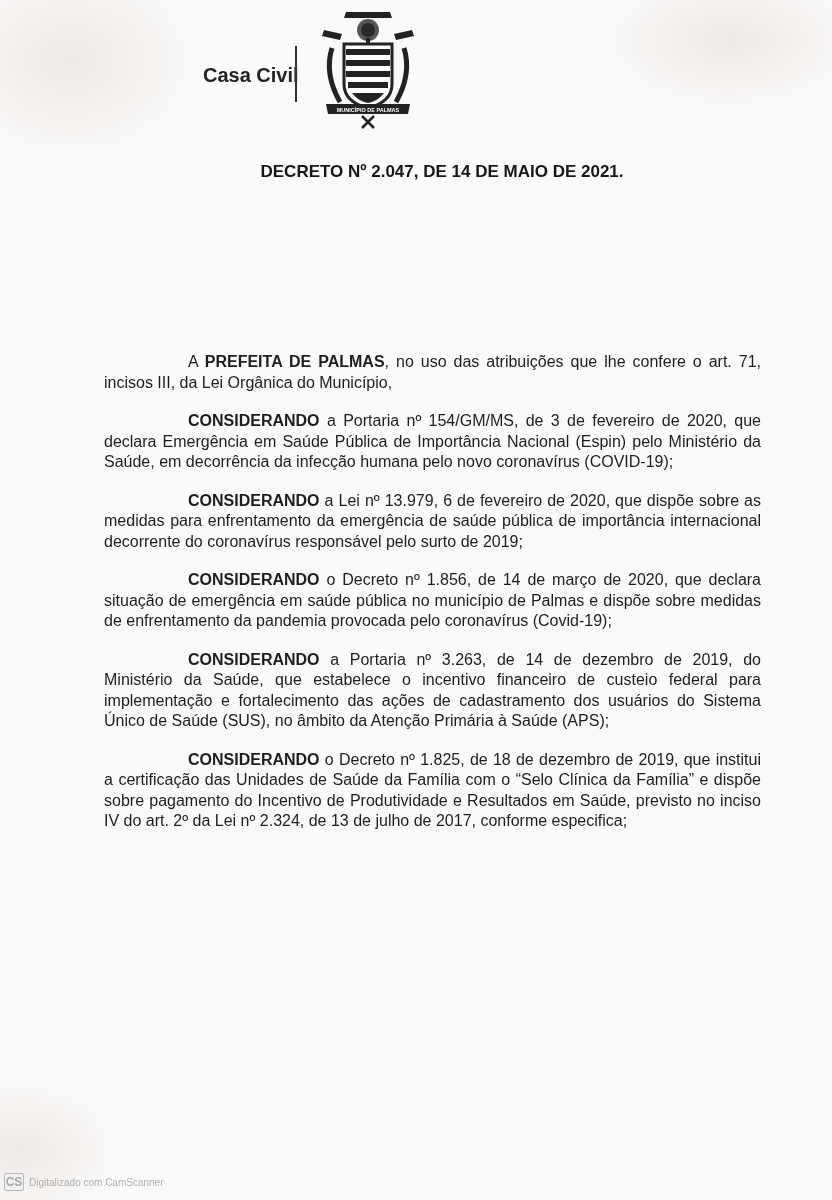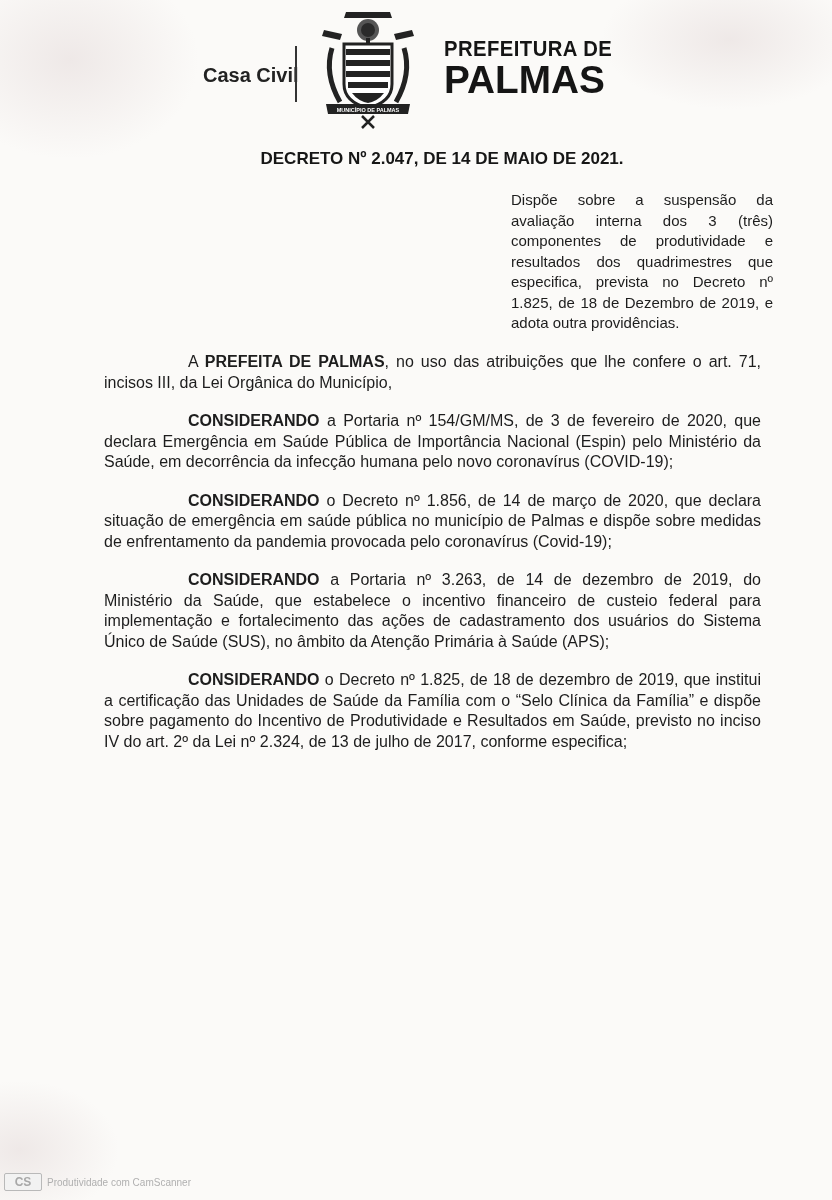--- a/index.html
+++ b/index.html
@@ -27,39 +27,39 @@
   }
   .coat-of-arms { position: absolute; left: 318px; top: 0px; width: 100px; height: 126px; }
   .pref-title {
     position: absolute; left: 444px; top: 34px; line-height: 1;
     font-family: "Liberation Sans", sans-serif; font-weight: bold; color: #151515;
   }
   .pref-line1 { font-size: 22px; letter-spacing: 0.5px; transform: scaleX(0.92); transform-origin: left; display:block; }
   .pref-line2 { font-size: 38px; letter-spacing: 0px; transform: scaleX(1.02); transform-origin: left; display:block; margin-top: 1px; }
 
   .decree-title {
-    position: absolute; top: 149px; left: 0; width: 832px; text-align: center;
+    position: absolute; top: 162px; left: 0; width: 832px; text-align: center;
     font-weight: bold; font-size: 17px; color: #161616; padding-left: 52px; box-sizing: border-box;
   }
   .summary {
     position: absolute; left: 511px; top: 190px; width: 262px;
     font-size: 15px; line-height: 20.5px; text-align: justify; color: #1d1d1d;
   }
   .body-text {
     position: absolute; left: 104px; top: 352px; width: 657px;
     font-size: 16px; line-height: 20.5px; color: #1d1d1d;
   }
   .para { text-align: justify; text-indent: 84px; margin: 0 0 18px 0; }
   .para b { font-weight: bold; }
   .footer {
     position: absolute; left: 4px; top: 1173px; display: flex; align-items: center;
     color: #b0b0b0; font-size: 10px;
   }
   .cs-badge {
-    width: 38px; height: 18px; border: 1.5px solid #b9b9b9; border-radius: 2px;
+    width: 20px; height: 18px; border: 1.5px solid #b9b9b9; border-radius: 2px;
     font-weight: bold; font-size: 12px; color: #a8a8a8; display:flex; align-items:center; justify-content:center;
     margin-right: 5px; box-sizing: border-box; background:#f2f2f2;
   }
 </style>
 </head>
 <body>
 
 <div class="page">
   <div class="stain" style="left:-60px;top:-40px;width:260px;height:200px;"></div>
   <div class="stain" style="left:600px;top:-30px;width:260px;height:140px;"></div>
@@ -90,36 +90,32 @@
       <rect x="28" y="67" width="44" height="6" fill="#222"></rect>
       <rect x="30" y="78" width="40" height="6" fill="#222"></rect>
       <path d="M34 89 L66 89 Q60 97 50 99 Q40 97 34 89 Z" fill="#222"></path>
 
       <path d="M8 100 L92 100 L90 110 L10 110 Z" fill="#222"></path>
       <text x="50" y="108" font-size="5.5" fill="#fff" text-anchor="middle" font-family="Liberation Sans, sans-serif" font-weight="bold">MUNICÍPIO DE PALMAS</text>
 
       <path d="M44 112 L56 124 M56 112 L44 124" stroke="#222" stroke-width="2.5"></path>
     </svg>
 
-    <div class="pref-title">
-      <span class="pref-line1">PREFEITURA DE</span>
-      <span class="pref-line2">PALMAS</span>
-    </div>
   </div>
 
   <div class="decree-title">DECRETO Nº 2.047, DE 14 DE MAIO DE 2021.</div>
 
-  <div class="summary">Dispõe sobre a suspensão da avaliação interna dos 3 (três) componentes de produtividade e resultados dos quadrimestres que especifica, prevista no Decreto nº 1.825, de 18 de Dezembro de 2019, e adota outra providências.</div>
 
   <div class="body-text">
     <p class="para"><span>A </span><b>PREFEITA DE PALMAS</b><span>, no uso das atribuições que lhe confere o art. 71, incisos III, da Lei Orgânica do Município,</span></p>
 
     <p class="para"><b>CONSIDERANDO</b><span> a Portaria nº 154/GM/MS, de 3 de fevereiro de 2020, que declara Emergência em Saúde Pública de Importância Nacional (Espin) pelo Ministério da Saúde, em decorrência da infecção humana pelo novo coronavírus (COVID-19);</span></p>
+    <p class="para"><b>CONSIDERANDO</b><span> a Lei nº 13.979, 6 de fevereiro de 2020, que dispõe sobre as medidas para enfrentamento da emergência de saúde pública de importância internacional decorrente do coronavírus responsável pelo surto de 2019;</span></p>
     <p class="para"><b>CONSIDERANDO</b><span> o Decreto nº 1.856, de 14 de março de 2020, que declara situação de emergência em saúde pública no município de Palmas e dispõe sobre medidas de enfrentamento da pandemia provocada pelo coronavírus (Covid-19);</span></p>
     <p class="para"><b>CONSIDERANDO</b><span> a Portaria nº 3.263, de 14 de dezembro de 2019, do Ministério da Saúde, que estabelece o incentivo financeiro de custeio federal para implementação e fortalecimento das ações de cadastramento dos usuários do Sistema Único de Saúde (SUS), no âmbito da Atenção Primária à Saúde (APS);</span></p>
     <p class="para"><b>CONSIDERANDO</b><span> o Decreto nº 1.825, de 18 de dezembro de 2019, que institui a certificação das Unidades de Saúde da Família com o “Selo Clínica da Família” e dispõe sobre pagamento do Incentivo de Produtividade e Resultados em Saúde, previsto no inciso IV do art. 2º da Lei nº 2.324, de 13 de julho de 2017, conforme especifica;</span></p>
   </div>
 
   <div class="footer">
     <div class="cs-badge">CS</div>
-    <span>Produtividade com CamScanner</span>
+    <span>Digitalizado com CamScanner</span>
   </div>
 </div>
 
 </body></html>

